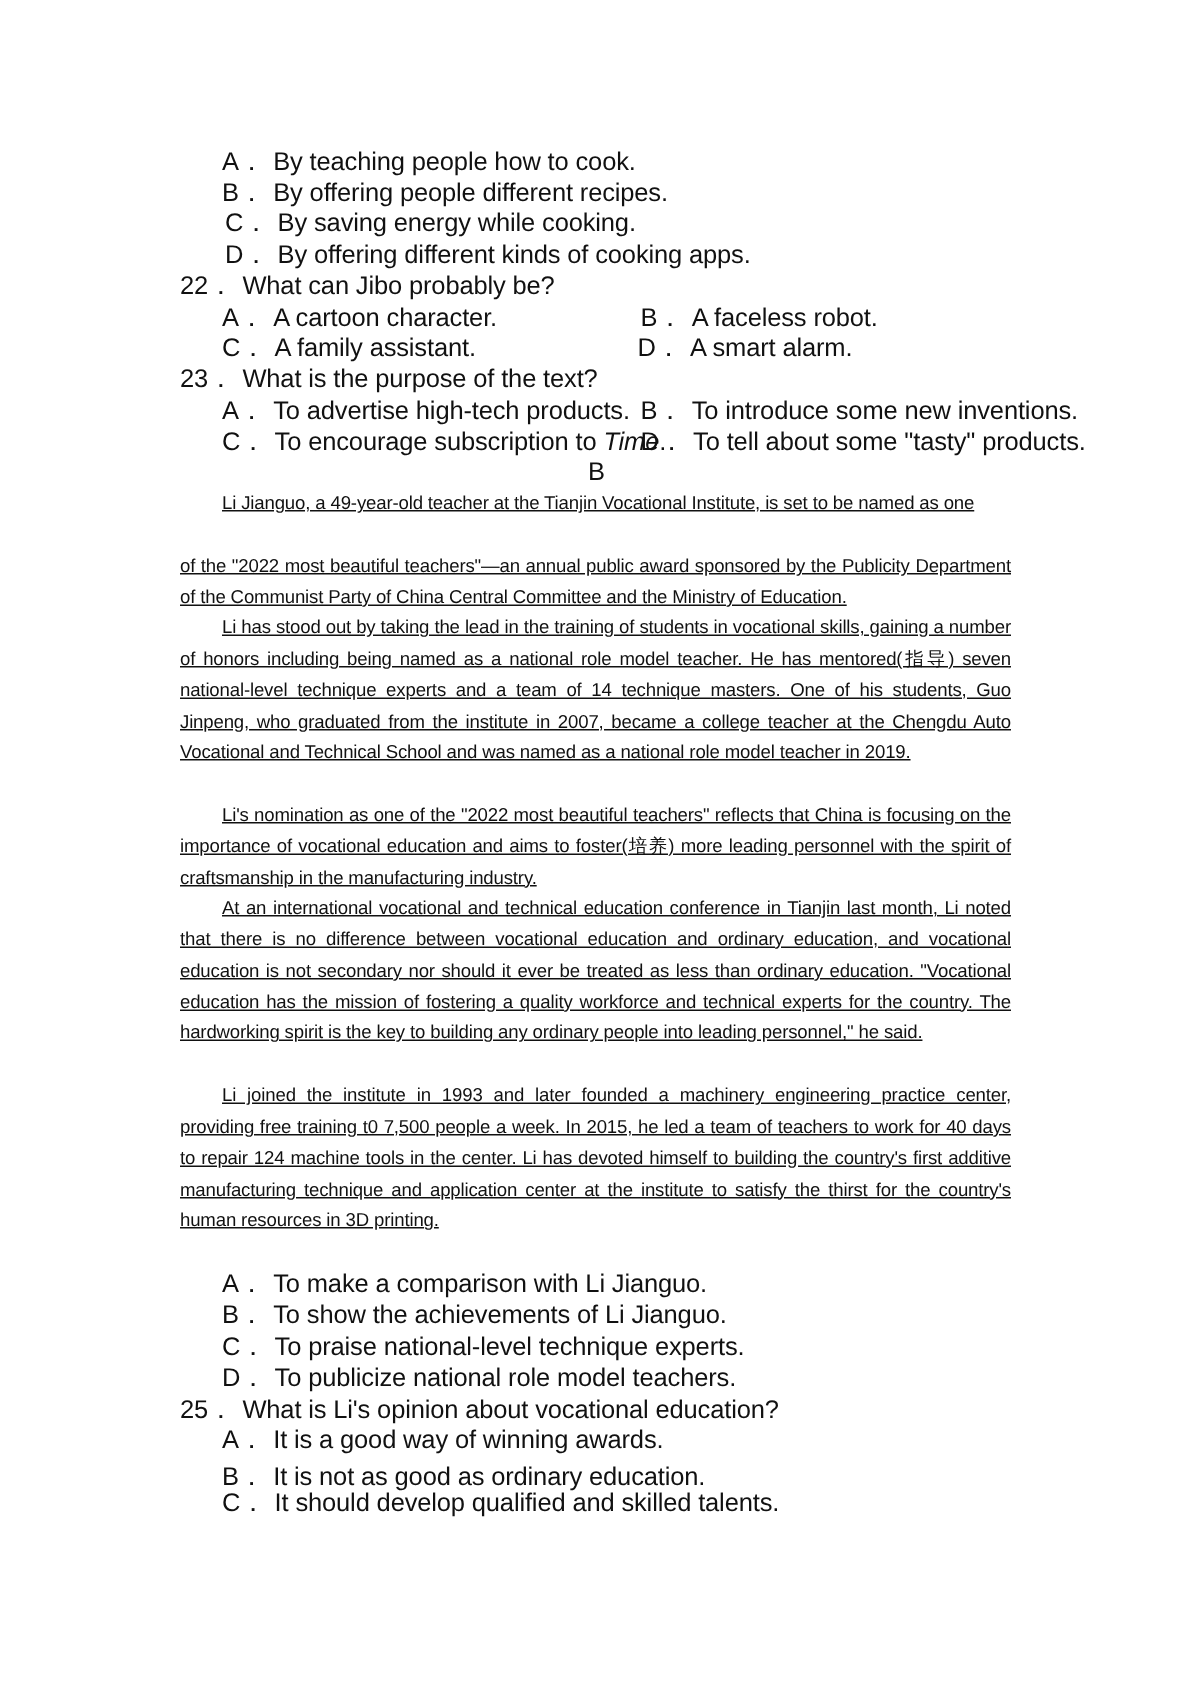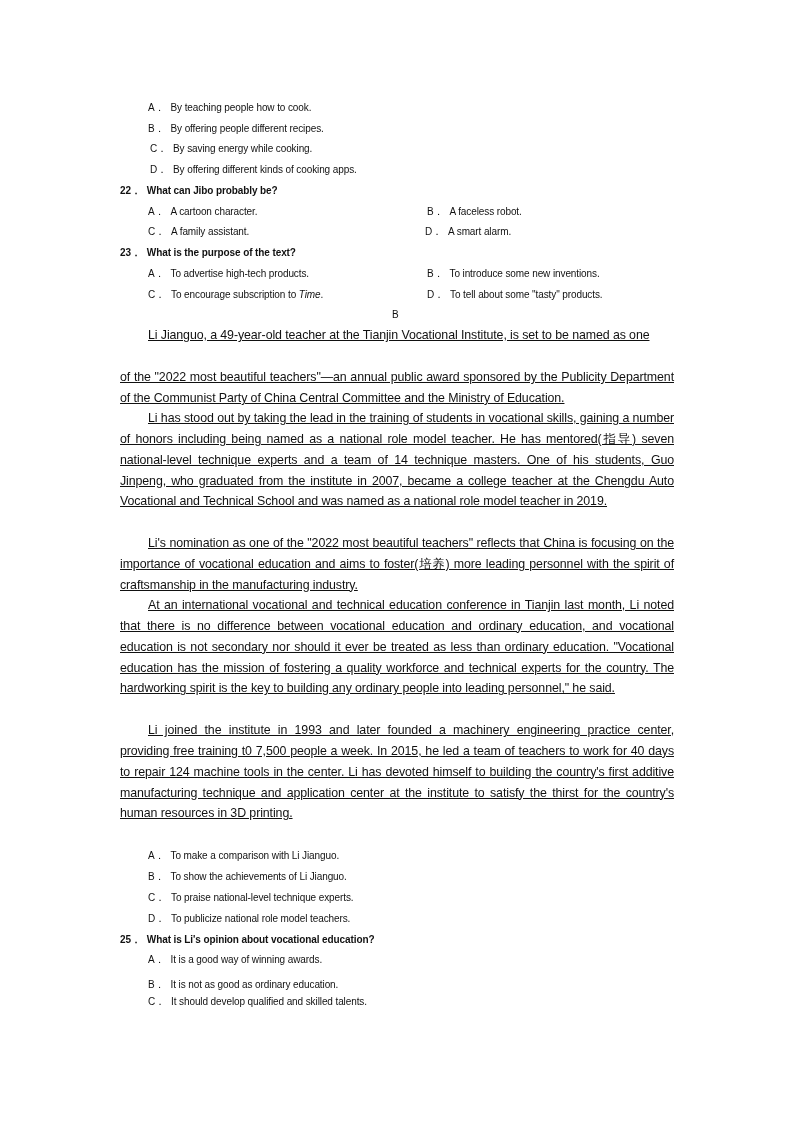--- a/index.html
+++ b/index.html
@@ -1,22 +1,22 @@
 <!DOCTYPE html>
 <html><head>
 <meta charset="utf-8">
 <style>
   html, body { margin: 0; padding: 0; background: #ffffff; }
   body { width: 794px; height: 1123px; position: relative; overflow: hidden;
          font-family: "Liberation Sans", "DejaVu Sans", sans-serif; color: #111; }
   .page { position: absolute; left: 0; top: 0; width: 794px; height: 1123px; }
-  .line { position: absolute; font-size: 10px; line-height: 21px; white-space: nowrap; letter-spacing: -0.1px; }
+  .line { position: absolute; font-size: 17px; line-height: 21px; white-space: nowrap; letter-spacing: -0.1px; }
   .opt { left: 148px; }
   .opt2 { left: 427px; }
-  .q { left: 120px; font-weight: bold; }
+  .q { left: 120px; }
   .sec { left: 392px; }
   .para { position: absolute; left: 120px; width: 554px; font-size: 12.4px; line-height: 20.85px;
           text-align: justify; text-indent: 28px; letter-spacing: -0.1px; text-decoration: underline; }
   .para.noindent { text-indent: 0; }
   .lab { display: inline-block; margin-right: 6px; }
   em { }
 </style>
 </head>
 <body>
 

